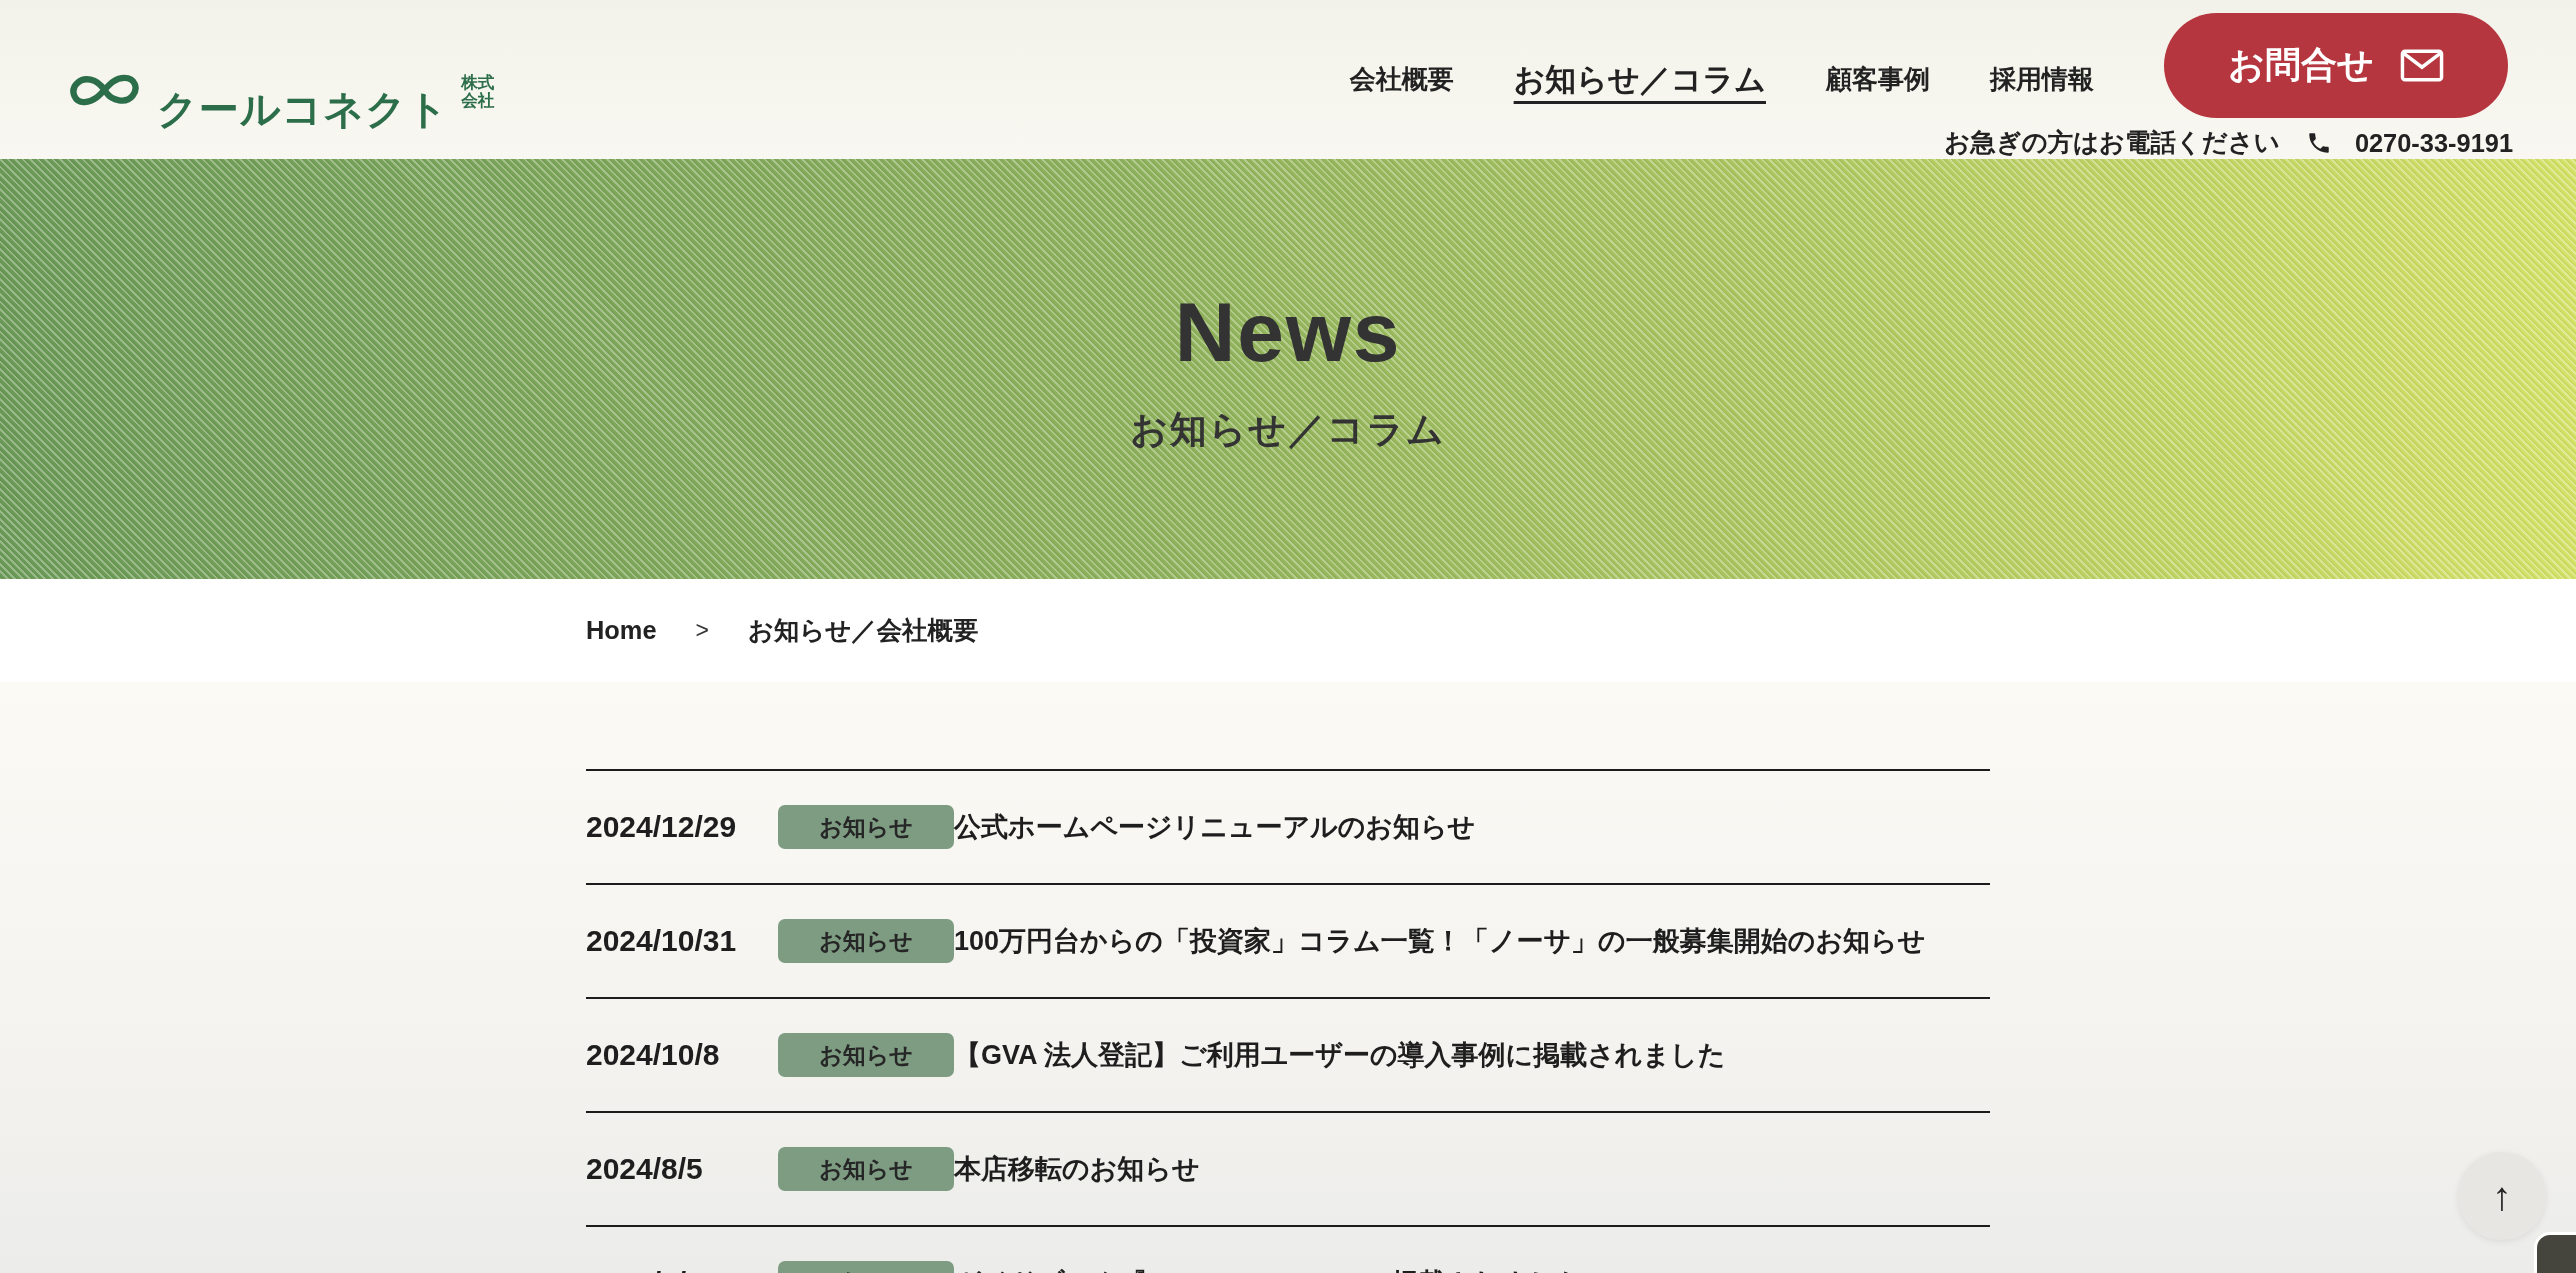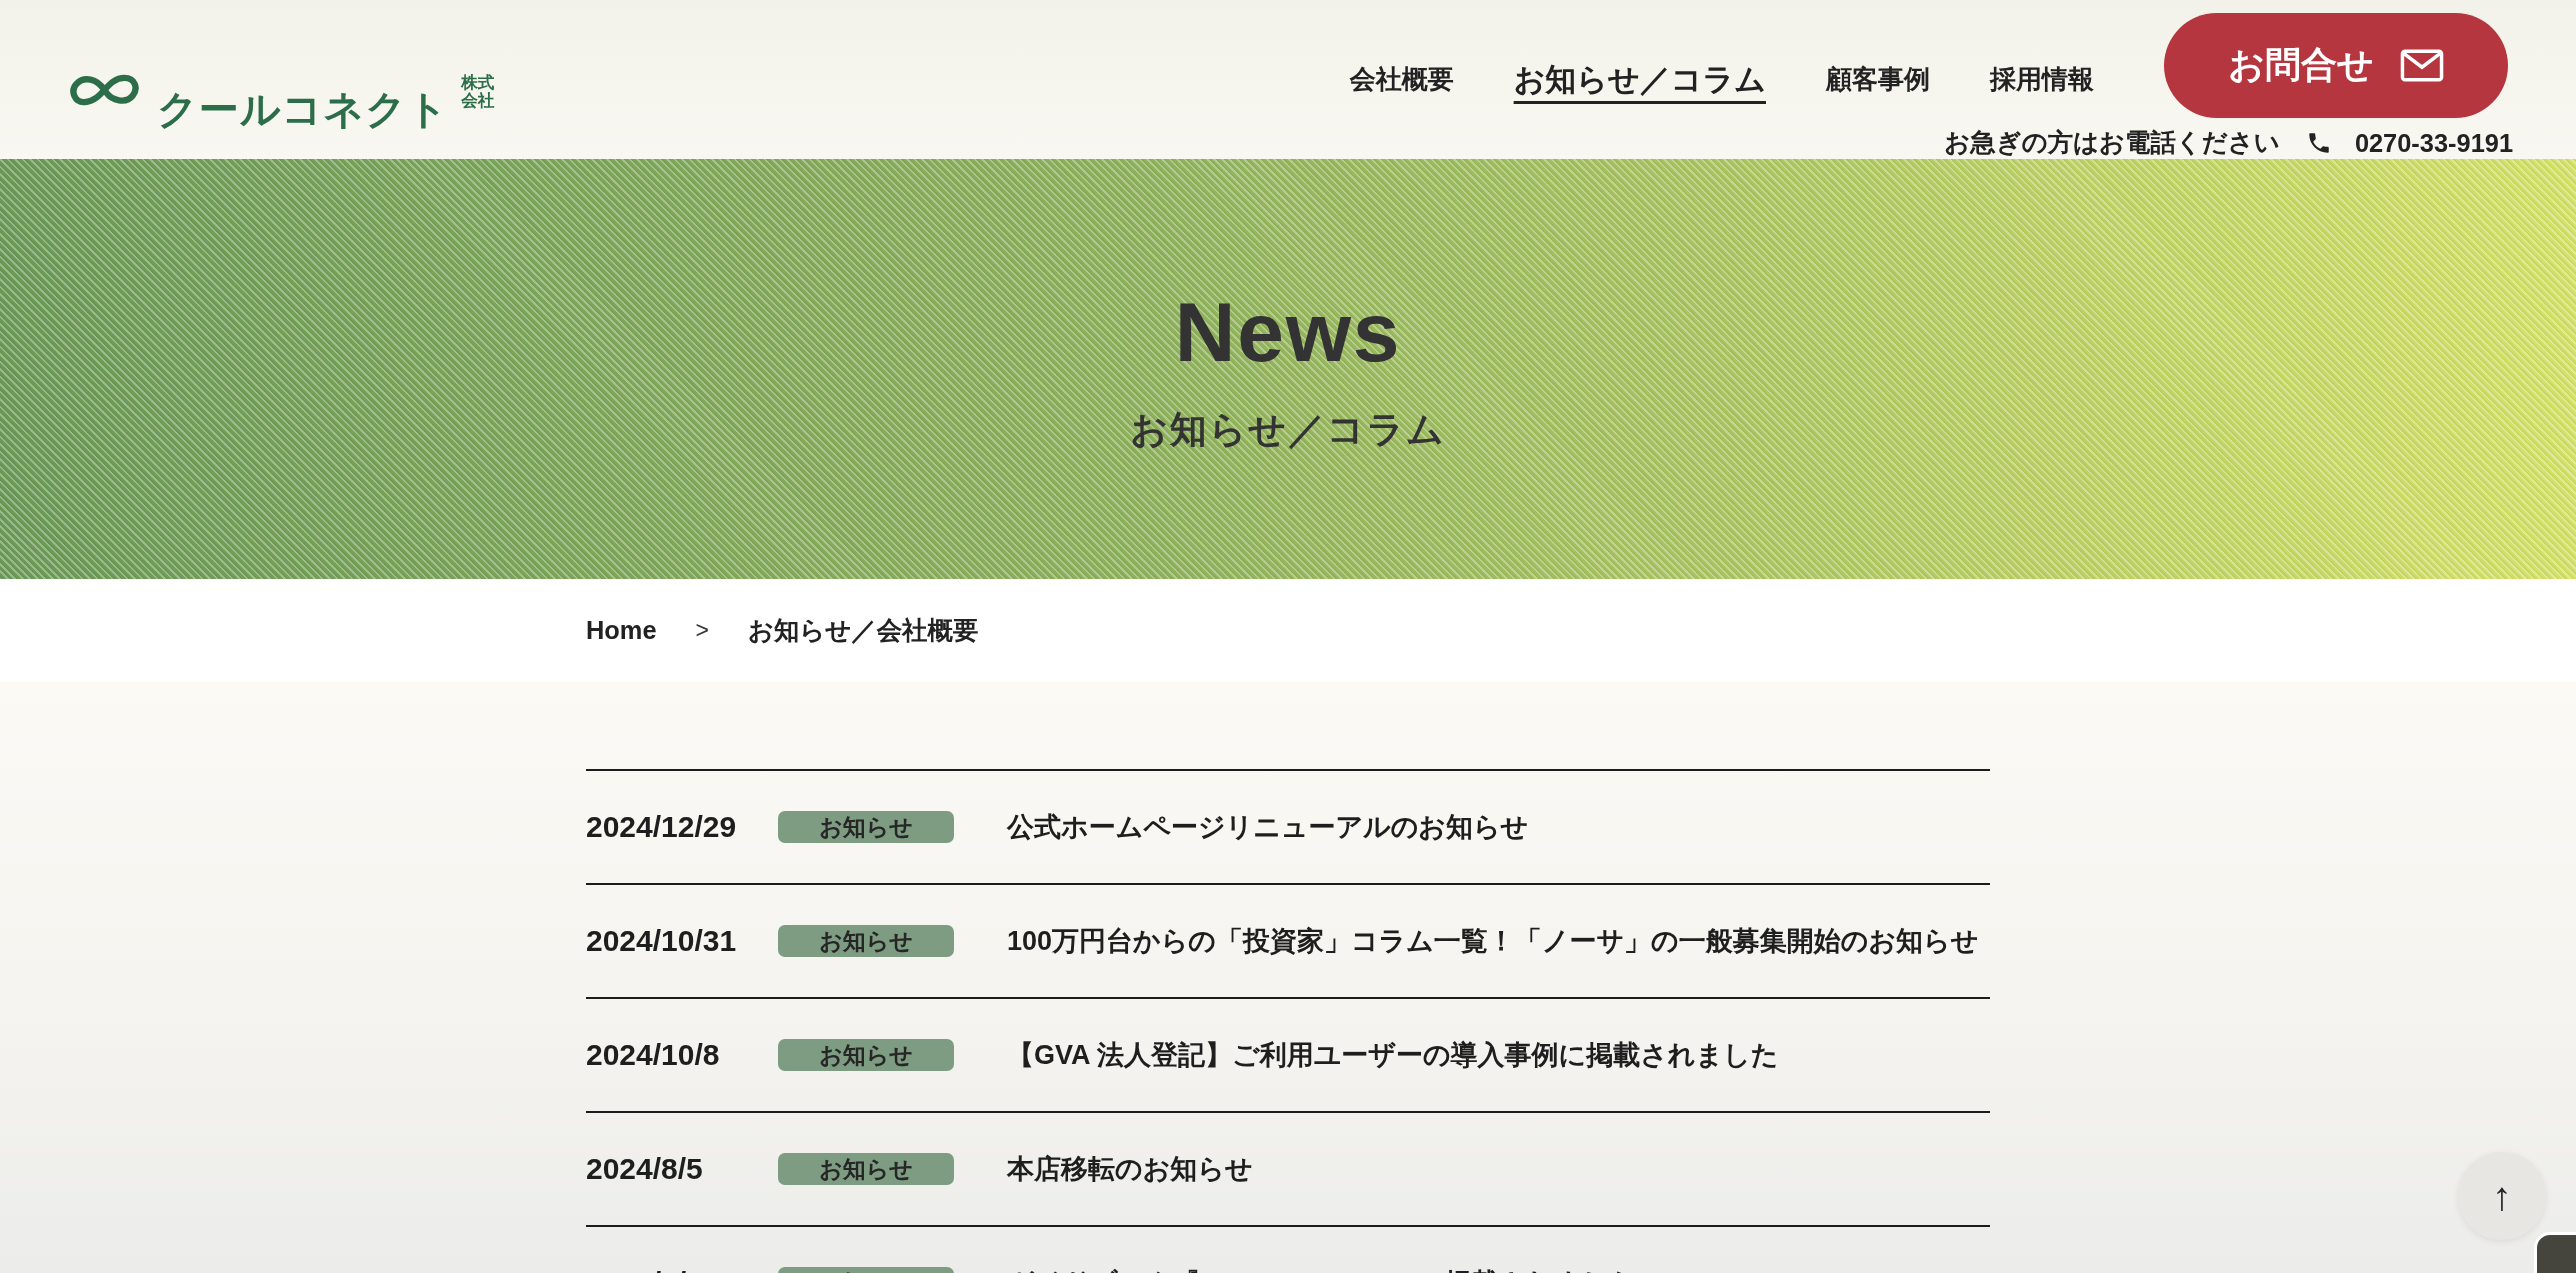--- a/index.html
+++ b/index.html
@@ -67,25 +67,24 @@
     background:linear-gradient(180deg,#fbfaf5 0%,#f4f3ef 60%,#ececea 100%);
     overflow:hidden;
   }
   .news-list { margin:87px 0 0 586px; width:1404px; border-top:2.6px solid #1c1c1c; }
   .news-row {
     height:114px; border-bottom:2.6px solid #1c1c1c;
     display:flex; align-items:center; cursor:pointer;
   }
   .news-date { width:192px; font-size:30px; font-weight:700; color:#1e1e1e; flex:0 0 auto; }
   .news-badge {
-    width:176px; height:32px; flex:0 0 auto;
+    width:176px; height:44px; flex:0 0 auto;
     background:#7d9c82; border-radius:7px;
     display:flex; align-items:center; justify-content:center;
     font-size:23px; font-weight:700; color:#262626;
-    margin-right:53px;
   }
   .news-title { font-size:27px; font-weight:700; color:#1e1e1e; white-space:nowrap; }
 
   
   .scroll-top {
     position:absolute; left:2458px; top:1152px; width:88px; height:88px;
     border-radius:50%; background:#e7e6e3; border:none; cursor:pointer;
     display:flex; align-items:center; justify-content:center;
     box-shadow:0 1.8px 7px rgba(0,0,0,0.08);
     font-size:40px; font-weight:700; color:#262626;

